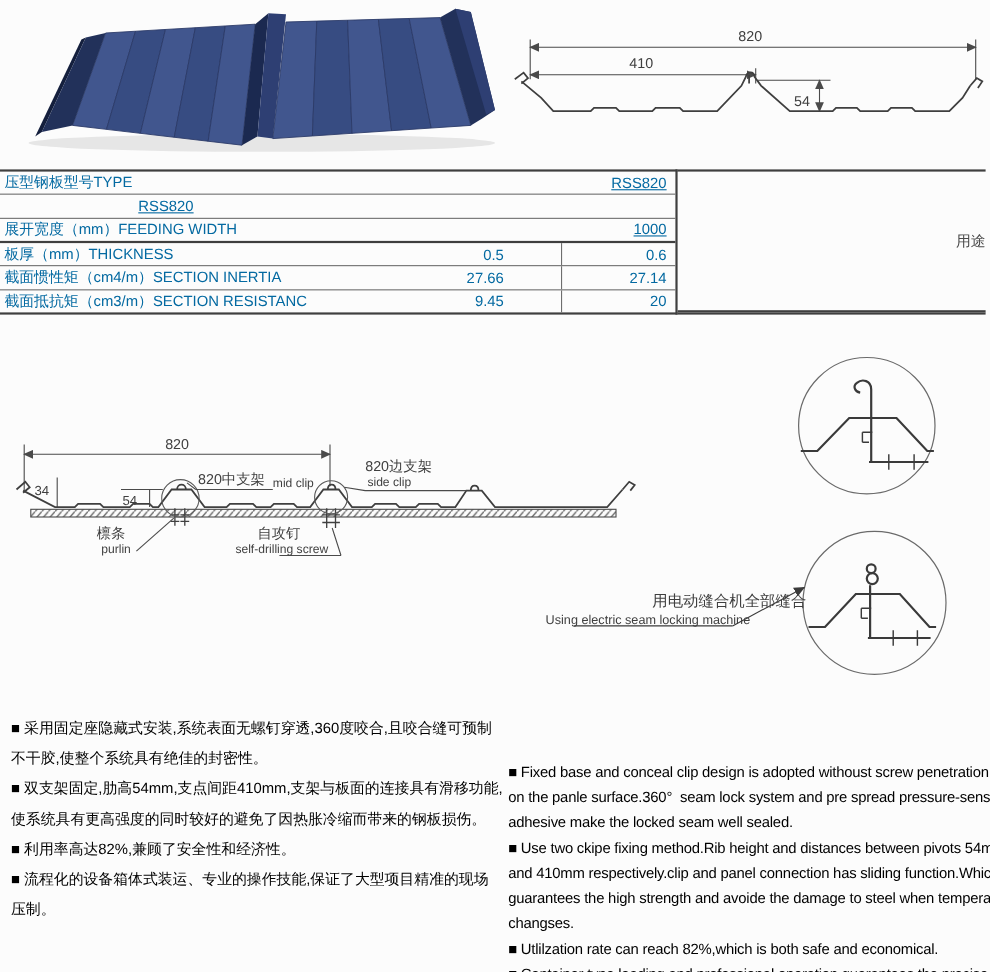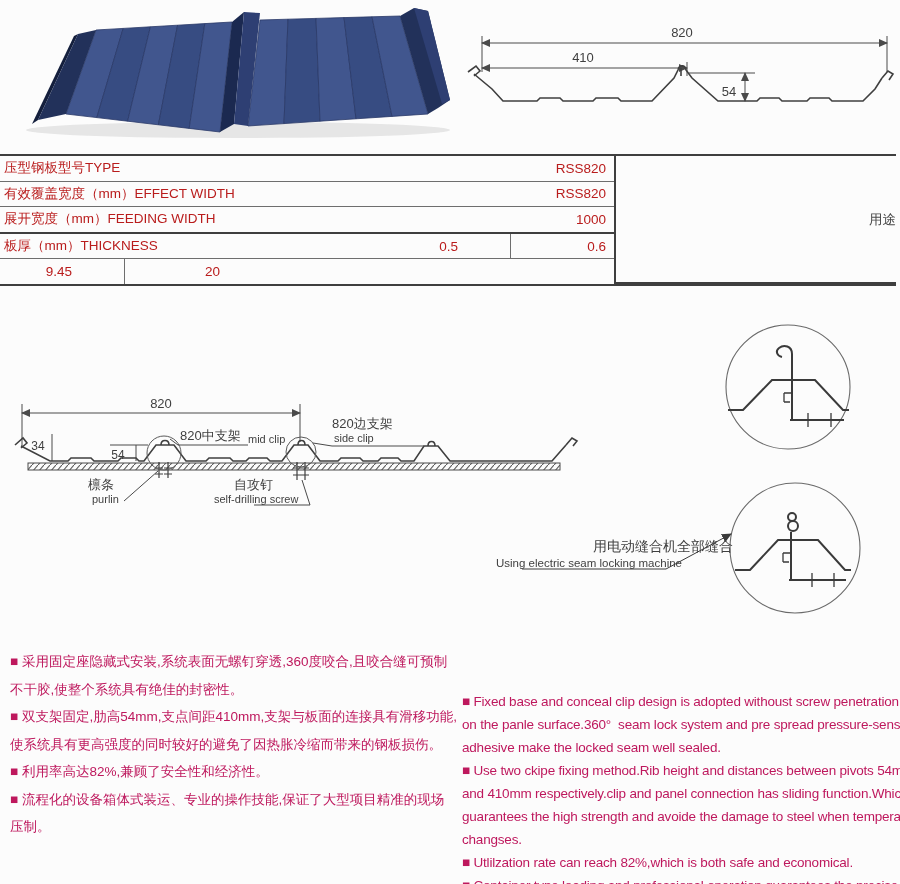--- a/index.html
+++ b/index.html
@@ -5,35 +5,35 @@
   html,body{margin:0;padding:0;}
   body{width:900px;height:884px;overflow:hidden;position:relative;background:#fcfcfc;
        font-family:"Liberation Sans","DejaVu Sans",sans-serif;color:#3f3f3f;}
   .abs{position:absolute;}
   svg{display:block;}
   svg text{fill:#3f3f3f;}
   
   .spec-left{position:absolute;left:0;top:154px;width:616px;height:132px;box-sizing:border-box;
     border-top:2px solid #3f3f3f;border-bottom:2px solid #3f3f3f;border-right:2px solid #3f3f3f;
     display:flex;flex-direction:column;}
-  .srow{flex:1;display:flex;align-items:center;font-size:13.5px;color:#b91c1c;}
+  .srow{flex:1;display:flex;align-items:center;font-size:13.5px;color:#0369a1;}
   .srow.thin{border-top:1px solid #6e6e6e;}
   .srow.thick{border-top:2px solid #3f3f3f;justify-content:space-between;}
   .lbl{flex:1;padding-left:4px;white-space:nowrap;overflow:hidden;}
-  .vspan{width:184px;text-align:right;padding-right:8px;box-sizing:border-box;}
+  .vspan{width:184px;text-align:right;padding-right:8px;box-sizing:border-box;text-decoration:underline;}
   .v1{width:80px;text-align:right;padding-right:8px;box-sizing:border-box;align-self:stretch;display:flex;align-items:center;justify-content:flex-end;}
   .v2{width:104px;text-align:right;padding-right:8px;box-sizing:border-box;border-left:1px solid #6e6e6e;align-self:stretch;display:flex;align-items:center;justify-content:flex-end;margin-left:44px;}
   .spec-right{position:absolute;left:616px;top:154px;width:280px;height:132px;box-sizing:border-box;
     border-top:2px solid #3f3f3f;border-bottom:2px solid #3f3f3f;display:flex;flex-direction:column;}
   .rcell{flex:1;display:flex;flex-direction:column;justify-content:center;text-align:right;color:#4a4a4a;line-height:17px;}
   .rcell .cn{font-size:13.5px;}
   .rcell .en{font-size:13px;letter-spacing:.2px;}
   .rcell-top{border-bottom:2px solid #3f3f3f;}
   
-  .feat{white-space:pre;color:#be185d;}
+  .feat{white-space:pre;color:#000000;}
   .feat-cn{left:10px;top:648px;width:445px;font-size:13.5px;line-height:27.5px;}
   .feat-en{left:462px;top:650px;width:438px;font-size:13.5px;line-height:23px;letter-spacing:-0.2px;margin-top:40px;}
   
   .f1{fill:#41568e;}.f2{fill:#374c82;}
 </style>
 </head>
 <body>
 
 <svg class="abs" style="left:8px;top:6px;" width="450" height="140" viewBox="0 0 450 140">
   <ellipse cx="230" cy="124" rx="212" ry="8" fill="#e6e6e6"></ellipse>
@@ -95,33 +95,38 @@
     <path d="M216,58 V66"></path>
   </g>
 </svg>
 
 <div class="spec-left">
   <div class="srow">
     <div class="lbl">压型钢板型号TYPE</div>
     <div class="vspan">RSS820</div>
   </div>
   <div class="srow thin">
-    <div class="lbl">有效覆盖宽度（mm）EFFECT WIDTH</div>
     <div class="vspan">RSS820</div>
   </div>
   <div class="srow thin">
     <div class="lbl">展开宽度（mm）FEEDING WIDTH</div>
     <div class="vspan">1000</div>
   </div>
   <div class="srow thick">
     <div class="lbl">板厚（mm）THICKNESS</div>
     <div class="v1">0.5</div>
     <div class="v2">0.6</div>
   </div>
   <div class="srow thin">
+    <div class="lbl">截面惯性矩（cm4/m）SECTION INERTIA</div>
+    <div class="v1">27.66</div>
+    <div class="v2">27.14</div>
+  </div>
+  <div class="srow thin">
+    <div class="lbl">截面抵抗矩（cm3/m）SECTION RESISTANC</div>
     <div class="v1">9.45</div>
     <div class="v2">20</div>
   </div>
 </div>
 <div class="spec-right">
   <div class="rcell rcell-top">
     <div class="cn">用途</div>
   </div>
 </div>
 

